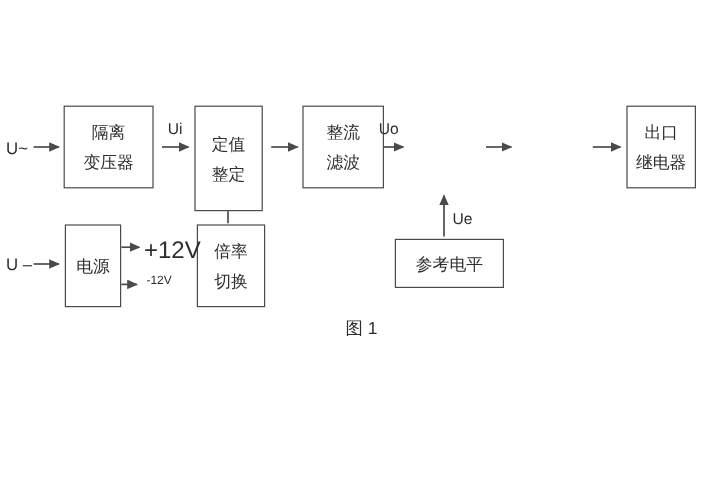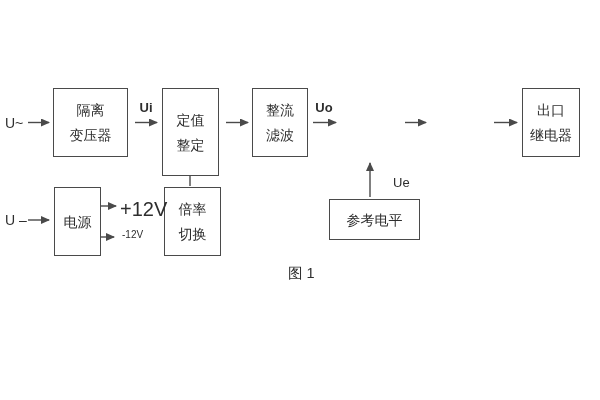--- a/index.html
+++ b/index.html
@@ -31,21 +31,21 @@
     color:var(--text);
     white-space:nowrap;
   }
   .sig{
     position:absolute;
     font-size:13px;
     line-height:1;
     color:var(--text);
     white-space:nowrap;
   }
-  .sig.center{text-align:center;font-weight:bold;}
+  .sig.center{text-align:center;}
   #connectors{
     position:absolute;left:0;top:0;width:600px;height:400px;
     pointer-events:none;
   }
   #connectors line{stroke:var(--line);stroke-width:1.4;}
   #caption{
     position:absolute;
     left:288px;top:264px;width:50px;
     font-size:14.5px;
     color:var(--text);
@@ -78,21 +78,21 @@
   <div class="box" style="left:53px;top:88px;width:75px;height:69px">
     <span>隔离</span>
     <span>变压器</span>
   </div>
 
   <div class="box" style="left:162px;top:88px;width:57px;height:88px">
     <span>定值</span>
     <span>整定</span>
   </div>
 
-  <div class="box" style="left:252px;top:88px;width:56px;height:69px">
+  <div class="box" style="left:252px;top:88px;width:68px;height:69px">
     <span>整流</span>
     <span>滤波</span>
   </div>
 
 
 
   <div class="box" style="left:54px;top:187px;width:47px;height:69px">
     <span>电源</span>
   </div>
 
@@ -107,19 +107,19 @@
   </div>
 
   <div class="box" style="left:329px;top:199px;width:91px;height:41px">
     <span>参考电平</span>
   </div>
 
   <div class="sig" style="left:5px;top:116px;font-size:14px">U~</div>
   <div class="sig" style="left:5px;top:213px;font-size:14px">U –</div>
   <div class="sig center" style="left:133px;top:101px;width:26px">Ui</div>
   <div class="sig center" style="left:310px;top:101px;width:28px">Uo</div>
-  <div class="sig" style="left:393px;top:176px">Ue</div>
+  <div class="sig" style="left:377px;top:176px">Ue</div>
   <div class="sig" style="left:120px;top:199px;font-size:20px">+12V</div>
   <div class="sig" style="left:122px;top:230px;font-size:10px">-12V</div>
 
   <div id="caption">图 1</div>
 
 </div>
 
 </body></html>

